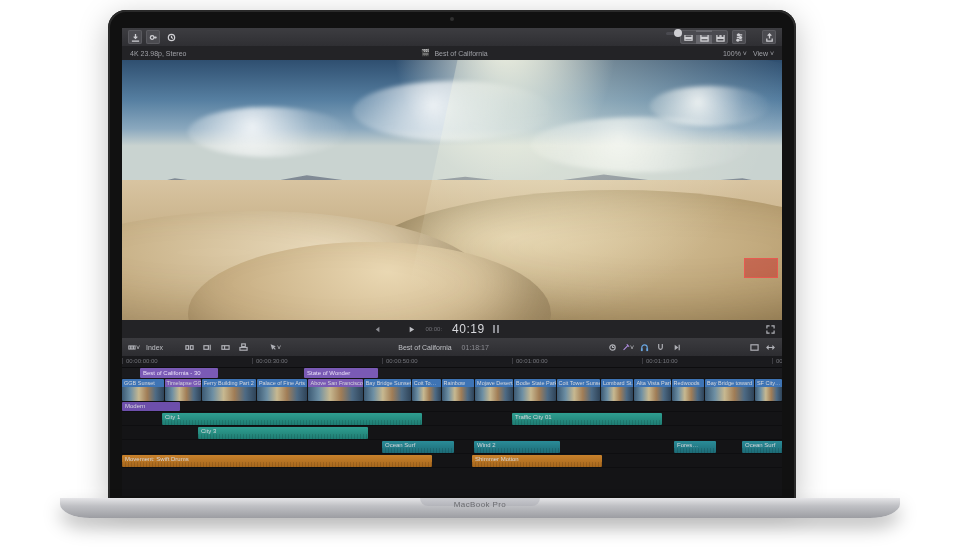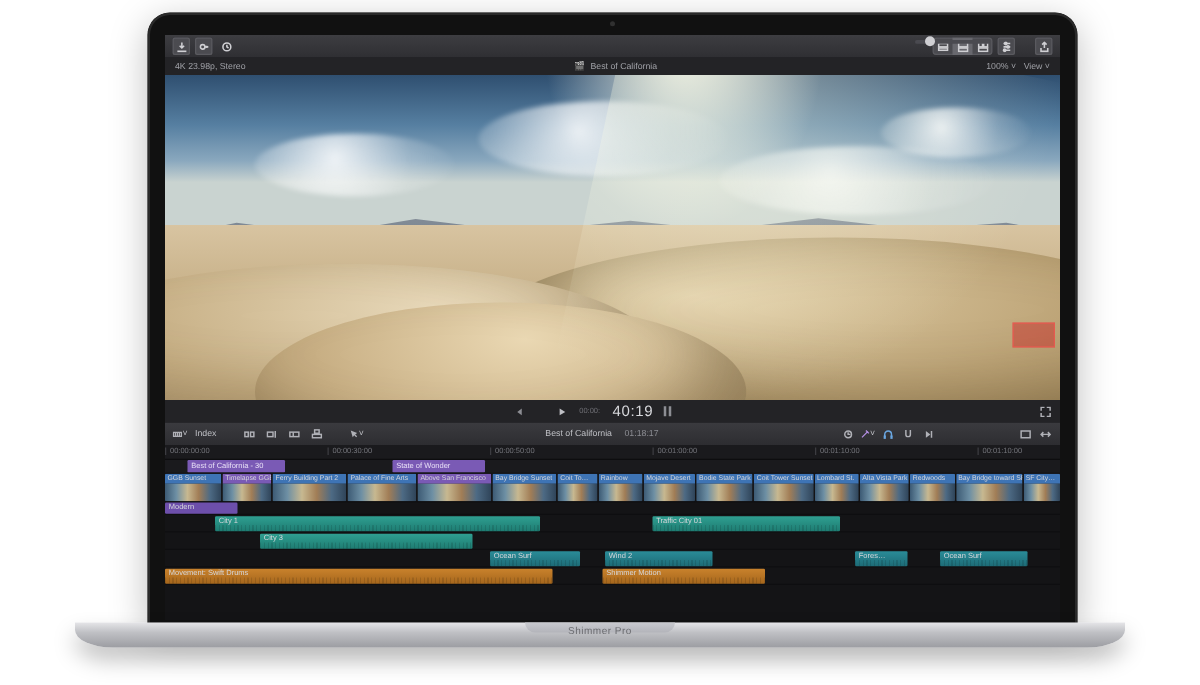--- a/index.html
+++ b/index.html
@@ -1,19 +1,19 @@
 <!DOCTYPE html>
 <html><head>
 <meta charset="utf-8">
 <style>
   * { box-sizing: border-box; margin: 0; padding: 0; }
   body { background: #fff; width: 960px; height: 548px; overflow: hidden; font-family: -apple-system, "Helvetica Neue", Arial, sans-serif; }
 
   .laptop { position: absolute; left: 60px; top: 0; width: 840px; height: 548px; }
-  .bezel { position: absolute; left: 58px; top: 10px; width: 744px; height: 490px; background: #111; border-radius: 18px 18px 0 0; box-shadow: 0 0 0 2px #2a2a2a inset, 0 8px 30px rgba(0,0,0,.25); }
+  .bezel { position: absolute; left: 48px; top: 10px; width: 688px; height: 490px; background: #111; border-radius: 18px 18px 0 0; box-shadow: 0 0 0 2px #2a2a2a inset, 0 8px 30px rgba(0,0,0,.25); }
   .camera { position: absolute; left: 50%; top: 7px; width: 4px; height: 4px; background: #303030; border-radius: 50%; transform: translateX(-50%); }
   .screen { position: absolute; left: 14px; top: 18px; right: 14px; bottom: 4px; background: #1a1a1c; overflow: hidden; }
   .base { position: absolute; left: 0; right: 0; top: 498px; height: 20px; background: linear-gradient(#e5e5e8,#bfc0c4 40%,#9c9da2); border-radius: 0 0 30px 30px / 0 0 14px 14px; box-shadow: 0 10px 18px rgba(0,0,0,.25); }
   .notch { position: absolute; left: 50%; top: 0; width: 120px; height: 8px; background: linear-gradient(#c9cacf,#b3b4ba); transform: translateX(-50%); border-radius: 0 0 10px 10px; }
   .base-label { position: absolute; left: 50%; top: 500px; transform: translateX(-50%); font-size: 8px; color: #6a6b6f; letter-spacing: .4px; }
 
   
   .tb-top { height: 18px; background: linear-gradient(#3d3d41,#2f2f33); display: flex; align-items: center; padding: 0 6px; gap: 4px; font-size: 8px; color: #c8c8cc; }
   .grow { flex: 1; }
   .ico { width: 14px; height: 14px; display: flex; align-items: center; justify-content: center; border-radius: 2px; }
@@ -384,14 +384,14 @@
               <div class="aclip orange" style="left: 350px; width: 130px;"><span>Shimmer Motion</span><div class="wave"></div></div>
             </div>
           </div>
       </div>
 
     </div>
   </div>
   <div class="base">
     <div class="notch"></div>
   </div>
-  <div class="base-label">Shimmer Pro</div>
+  <div class="base-label">MacBook Pro</div>
 </div>
 
 </body></html>

